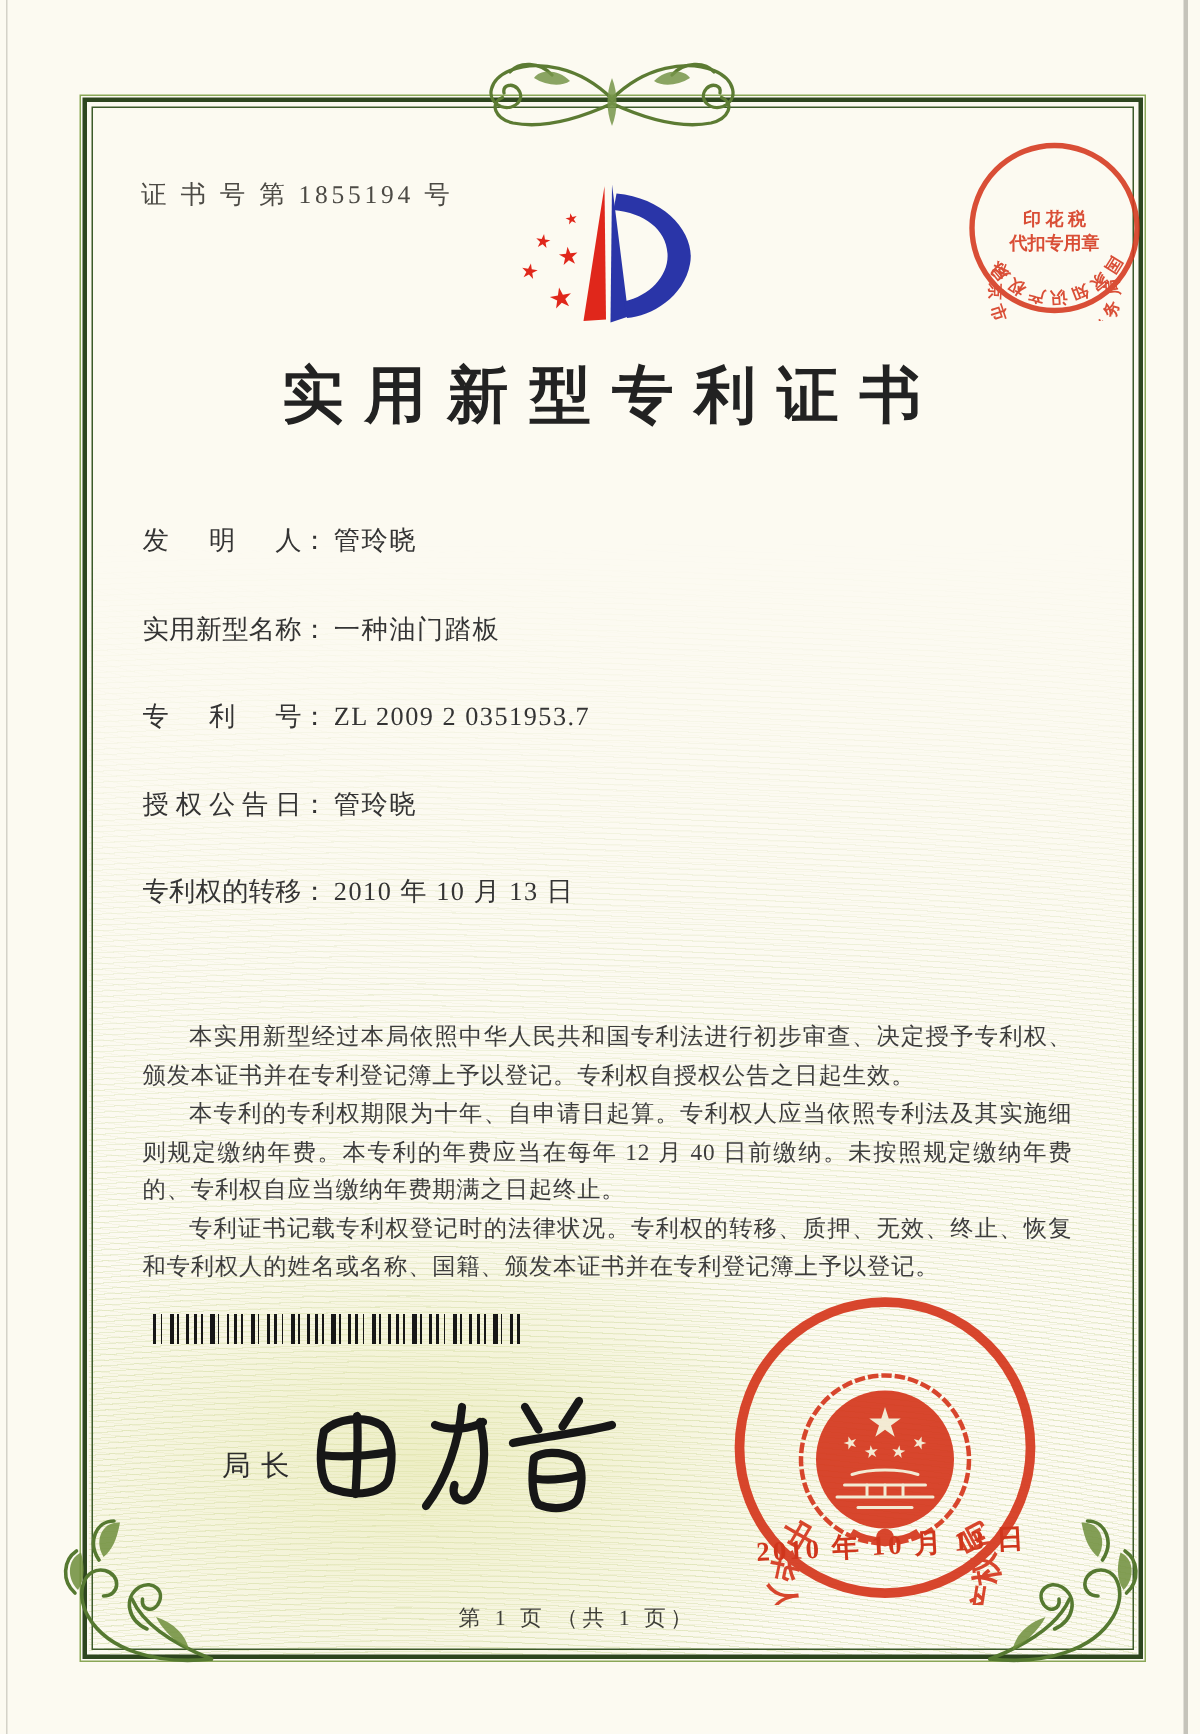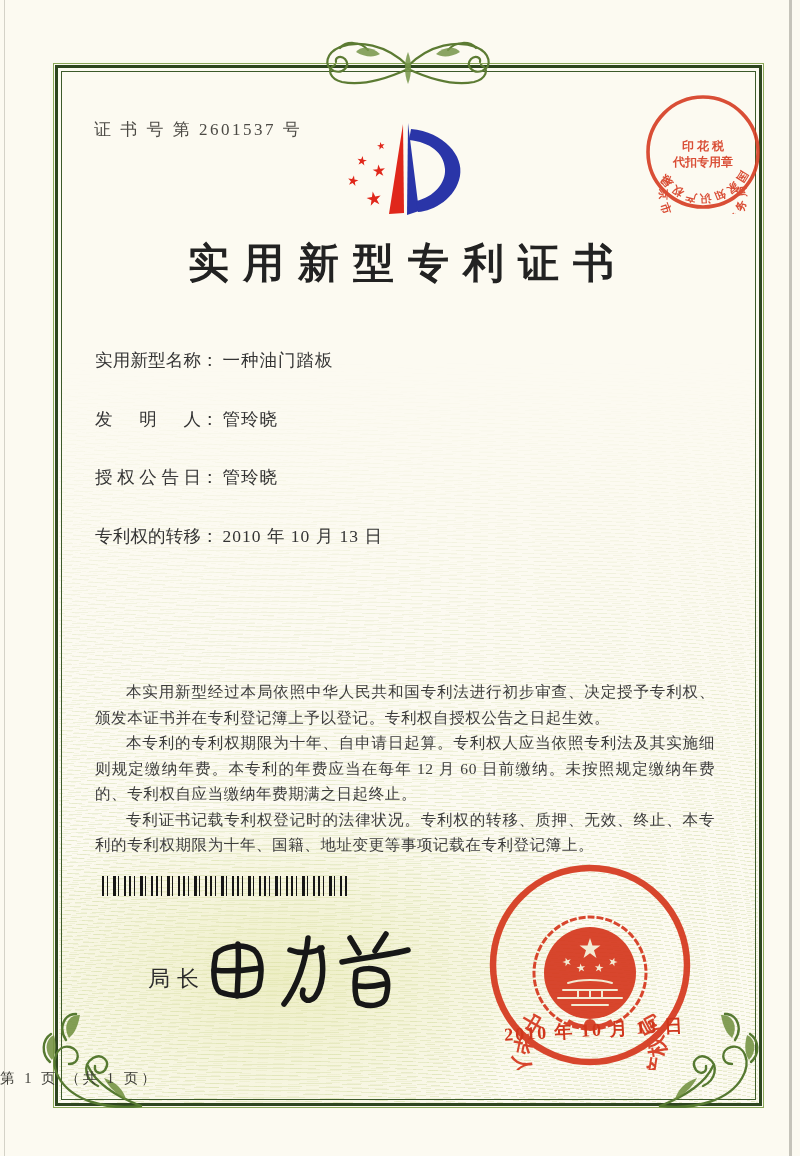--- a/index.html
+++ b/index.html
@@ -57,30 +57,30 @@
   .paras{
     position:absolute;left:95px;top:679px;width:620px;
     font-size:15.5px;line-height:25.5px;text-align:justify;color:#3d3d3d;letter-spacing:.6px;
   }
   .paras p{margin:0;text-indent:2em;}
   .barcode{
     position:absolute;left:102px;top:876px;width:248px;height:20px;
     background:
       repeating-linear-gradient(90deg,#171717 0 2px,rgba(0,0,0,0) 2px 5px,#171717 5px 6px,rgba(0,0,0,0) 6px 11px,#171717 11px 14px,rgba(0,0,0,0) 14px 16px,#171717 16px 17px,rgba(0,0,0,0) 17px 22px,#171717 22px 24px,rgba(0,0,0,0) 24px 27px);
   }
-  .signer-title{position:absolute;left:148px;top:964px;font-size:22px;letter-spacing:7px;color:#2d2d2d;}
+  .signer-title{position:absolute;left:148px;top:964px;font-size:19px;letter-spacing:7px;color:#2d2d2d;}
   .signature{position:absolute;left:198px;top:920px;}
   .seal{position:absolute;left:485px;top:860px;opacity:.92;}
   .seal-date{
     position:absolute;left:504px;top:1018px;font-size:18px;letter-spacing:2px;
     color:#d0361c;transform:rotate(-3deg);font-weight:700;
   }
   .stamp-tax{position:absolute;left:641px;top:90px;opacity:.88;}
   .footer{
-    position:absolute;left:0;top:1069px;width:770px;
+    position:absolute;left:0;top:1069px;width:770px;text-align:center;
     font-size:14.5px;letter-spacing:3px;color:#3e3e38;
   }
   svg text{font-family:"Liberation Serif","DejaVu Serif",serif;}
 </style>
 </head>
 <body>
 
 <div class="page">
   <div class="guilloche"></div>
   <div class="tint"></div>
@@ -124,21 +124,21 @@
       <path d="M30,34 C22,22 28,8 40,8"></path>
       <path d="M14,56 C5,48 6,34 15,28"></path>
     </g>
     <g fill="#6f8f3c" opacity=".85">
       <path d="M33,32 C26,20 33,8 44,9 C42,20 39,27 33,32 Z"></path>
       <path d="M16,54 C8,46 9,33 18,29 C21,40 20,48 16,54 Z"></path>
       <path d="M90,94 C80,88 72,80 68,72 C80,76 88,84 90,94 Z"></path>
     </g>
   </svg>
 
-  <div class="cert-no">证 书 号 第 2601537 号</div>
+  <div class="cert-no">证 书 号 第 1855194 号</div>
 
   <svg class="logo" width="132" height="106" viewBox="0 0 132 106">
     <defs>
       <polygon id="star" points="0,-1 0.2245,-0.309 0.951,-0.309 0.3633,0.118 0.5878,0.809 0,0.382 -0.5878,0.809 -0.3633,0.118 -0.951,-0.309 -0.2245,-0.309"></polygon>
     </defs>
     <path d="M65,8 L51,98 L66,97 Z" fill="#e0271b"></path>
     <path d="M70,7 L69,99 L81,95 Z" fill="#2a35a8"></path>
     <path d="M73,13 C106,16 126,40 122,60 C118,82 96,95 80,96 L78,85 C96,81 108,67 107,53 C106,37 92,26 71,24 Z" fill="#2a35a8"></path>
     <g fill="#e0271b">
       <use href="#star" xlink:href="#star" transform="translate(43,30) scale(4) rotate(-12)"></use>
@@ -146,37 +146,40 @@
       <use href="#star" xlink:href="#star" transform="translate(41,55) scale(6.5) rotate(-6)"></use>
       <use href="#star" xlink:href="#star" transform="translate(15,65) scale(5.5) rotate(10)"></use>
       <use href="#star" xlink:href="#star" transform="translate(36,83) scale(7.5) rotate(-10)"></use>
     </g>
   </svg>
 
   <div class="title">实用新型专利证书</div>
 
   <div class="fields">
     <div class="field">
+      <span class="flabel">发明人</span><span class="fcolon">：</span><span class="fvalue">管玲晓</span>
+    </div>
+    <div class="field">
       <span class="flabel">实用新型名称</span><span class="fcolon">：</span><span class="fvalue">一种油门踏板</span>
     </div>
     <div class="field">
-      <span class="flabel">发明人</span><span class="fcolon">：</span><span class="fvalue">管玲晓</span>
+      <span class="flabel">专利号</span><span class="fcolon">：</span><span class="fvalue">ZL 2009 2 0351953.7</span>
     </div>
     <div class="field">
       <span class="flabel">授权公告日</span><span class="fcolon">：</span><span class="fvalue">管玲晓</span>
     </div>
     <div class="field">
       <span class="flabel">专利权的转移</span><span class="fcolon">：</span><span class="fvalue">2010 年 10 月 13 日</span>
     </div>
   </div>
 
   <div class="paras">
     <p>本实用新型经过本局依照中华人民共和国专利法进行初步审查、决定授予专利权、颁发本证书并在专利登记簿上予以登记。专利权自授权公告之日起生效。</p>
-    <p>本专利的专利权期限为十年、自申请日起算。专利权人应当依照专利法及其实施细则规定缴纳年费。本专利的年费应当在每年 12 月 60 日前缴纳。未按照规定缴纳年费的、专利权自应当缴纳年费期满之日起终止。</p>
-    <p>专利证书记载专利权登记时的法律状况。专利权的转移、质押、无效、终止、本专利的专利权期限为十年、国籍、地址变更等事项记载在专利登记簿上。</p>
+    <p>本专利的专利权期限为十年、自申请日起算。专利权人应当依照专利法及其实施细则规定缴纳年费。本专利的年费应当在每年 12 月 40 日前缴纳。未按照规定缴纳年费的、专利权自应当缴纳年费期满之日起终止。</p>
+    <p>专利证书记载专利权登记时的法律状况。专利权的转移、质押、无效、终止、恢复和专利权人的姓名或名称、国籍、颁发本证书并在专利登记簿上予以登记。</p>
   </div>
 
   <div class="barcode"></div>
 
   <div class="signer-title">局长</div>
   <svg class="signature" width="240" height="100" viewBox="0 0 240 100" aria-label="田力普">
     <g stroke="#171717" stroke-width="5.5" fill="none" stroke-linecap="round" stroke-linejoin="round">
       <path d="M18,34 C14,52 16,68 22,72 C40,79 58,75 61,66 C65,50 63,36 56,30 C44,23 26,26 18,34 Z"></path>
       <path d="M40,24 C41,40 40,60 39,76"></path>
       <path d="M16,50 C32,52 50,50 62,48"></path>

